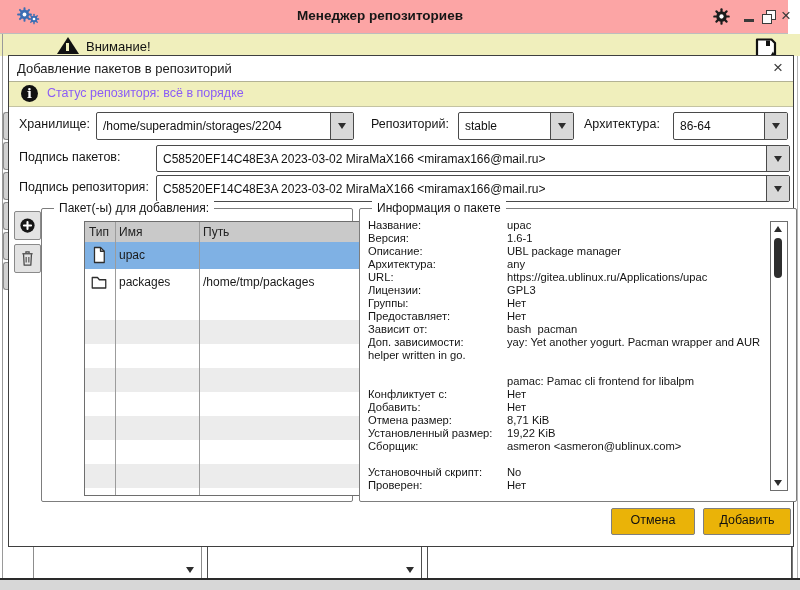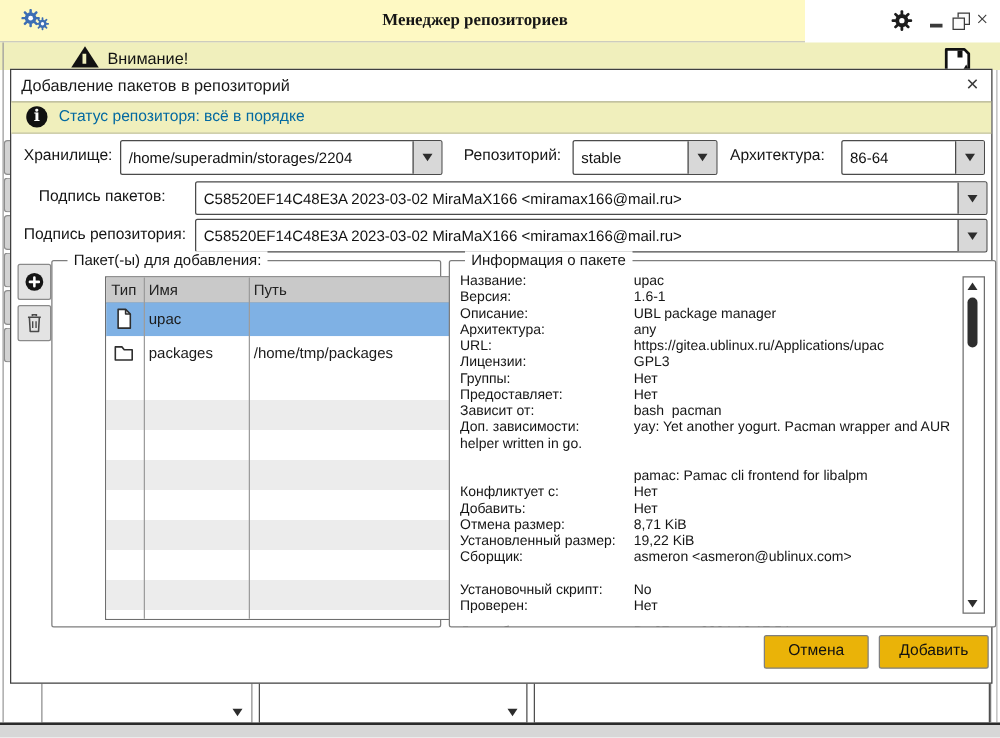--- a/index.html
+++ b/index.html
@@ -5,21 +5,21 @@
   html,body{margin:0;padding:0;}
   body{
     width:800px;height:590px;position:relative;overflow:hidden;
     font-family:"Liberation Sans", sans-serif;
     background:#ffffff;color:#1a1a1a;cursor:default;
     -webkit-font-smoothing:antialiased;
   }
   .abs{position:absolute;}
 
   
-  .titlebar{left:0;top:0;width:644px;height:33px;background:#fef9c3;border-bottom:1px solid #bdbdbd;font-family:Liberation Serif, serif;}
+  .titlebar{left:0;top:0;width:788px;height:33px;background:#fca5a5;border-bottom:1px solid #bdbdbd;}
   .win-title{left:0;top:8px;width:760px;text-align:center;font-size:13.5px;font-weight:700;color:#161616;}
   .tb-gear{left:712px;top:7px;width:19px;height:19px;color:#1c1c1c;}
   .ctl-min{left:744px;top:19px;width:10px;height:3px;background:#3a3a3a;}
   .ctl-max-back{left:766px;top:10px;width:8px;height:8px;border:1.5px solid #3a3a3a;background:#fbfbfb;}
   .ctl-max-front{left:762px;top:14px;width:8px;height:8px;border:1.5px solid #3a3a3a;background:#fbfbfb;}
   .ctl-close{left:781px;top:6px;font-size:17px;color:#3a3a3a;line-height:20px;}
 
   .warnbar{left:0;top:34px;width:800px;height:22px;background:#f0efbc;}
   .warn-tri{left:57px;top:37px;width:0;height:0;border-left:11px solid transparent;border-right:11px solid transparent;border-bottom:17px solid #111;}
   .warn-bang{left:66px;top:43px;width:3px;height:8px;background:#f0efbc;}
@@ -40,21 +40,21 @@
   .bg-combo.b3{left:427px;top:543px;width:363px;height:34px;border:1.5px solid #4f4f4f;}
   .bg-arr{position:absolute;bottom:5px;right:7px;}
   .bottombar{left:0;top:578px;width:800px;height:12px;background:#d7d7d7;border-top:2px solid #2a2a2a;}
 
   
   .dialog{left:8px;top:55px;width:784px;height:490px;background:#fff;border:1.5px solid #3f3f3f;z-index:10;}
   .dlg-title{left:8px;top:5px;font-size:13px;color:#1a1a1a;}
   .dlg-close{left:760px;top:2px;font-size:17px;color:#3c3c3c;width:18px;text-align:center;}
   .infobar{left:0;top:25px;width:784px;height:24px;background:#f0efbc;border-top:1px solid #b3b294;border-bottom:1px solid #c4c3a2;}
   .info-ico{left:12px;top:3px;width:17px;height:17px;background:#111;border-radius:50%;color:#fff;text-align:center;font-family:"DejaVu Serif",serif;font-weight:700;font-size:13px;line-height:17px;}
-  .status-text{left:38px;top:4px;font-size:12.5px;color:#0369a1;}
+  .status-text{left:38px;top:4px;font-size:12.5px;color:#8b5cf6;}
 
   .flabel{font-size:12.5px;color:#141414;white-space:pre;}
   .combo{position:absolute;background:#fff;border:1.5px solid #4a4a4a;border-radius:2px;}
   .combo-val{position:absolute;left:6px;top:50%;transform:translateY(-50%);font-size:12px;white-space:pre;color:#111;}
   .combo-btn{position:absolute;right:0;top:0;bottom:0;width:22px;background:#d8d8d8;border-left:1px solid #4a4a4a;display:flex;align-items:center;justify-content:center;}
   .arr-down{width:0;height:0;border-left:4.5px solid transparent;border-right:4.5px solid transparent;border-top:6px solid #2d2d2d;}
   .arr-up{width:0;height:0;border-left:4.5px solid transparent;border-right:4.5px solid transparent;border-bottom:6px solid #2d2d2d;}
 
   .tool-btn{position:absolute;left:5px;width:25px;height:27px;background:#e3e3e3;border:1px solid #8a8a8a;border-radius:2px;display:flex;align-items:center;justify-content:center;}
 
@@ -212,21 +212,21 @@
       </span>
   </div>
   <div class="abs flabel" style="left:575px;top:61px;">Архитектура:</div>
   <div class="combo" style="left:664px;top:56px;width:113px;height:26px;">
     <span class="combo-val">86-64</span>
     <span class="combo-btn">
         <span class="arr-down"></span>
       </span>
   </div>
 
-  <div class="abs flabel" style="left:10px;top:94px;margin-left:12px;">Подпись пакетов:</div>
+  <div class="abs flabel" style="left:10px;top:94px;">Подпись пакетов:</div>
   <div class="combo" style="left:147px;top:89px;width:632px;height:25px;">
     <span class="combo-val">C58520EF14C48E3A 2023-03-02 MiraMaX166 &lt;miramax166@mail.ru&gt;</span>
     <span class="combo-btn">
         <span class="arr-down"></span>
       </span>
   </div>
 
   <div class="abs flabel" style="left:10px;top:124px;">Подпись репозитория:</div>
   <div class="combo" style="left:147px;top:119px;width:632px;height:25px;">
     <span class="combo-val">C58520EF14C48E3A 2023-03-02 MiraMaX166 &lt;miramax166@mail.ru&gt;</span>

